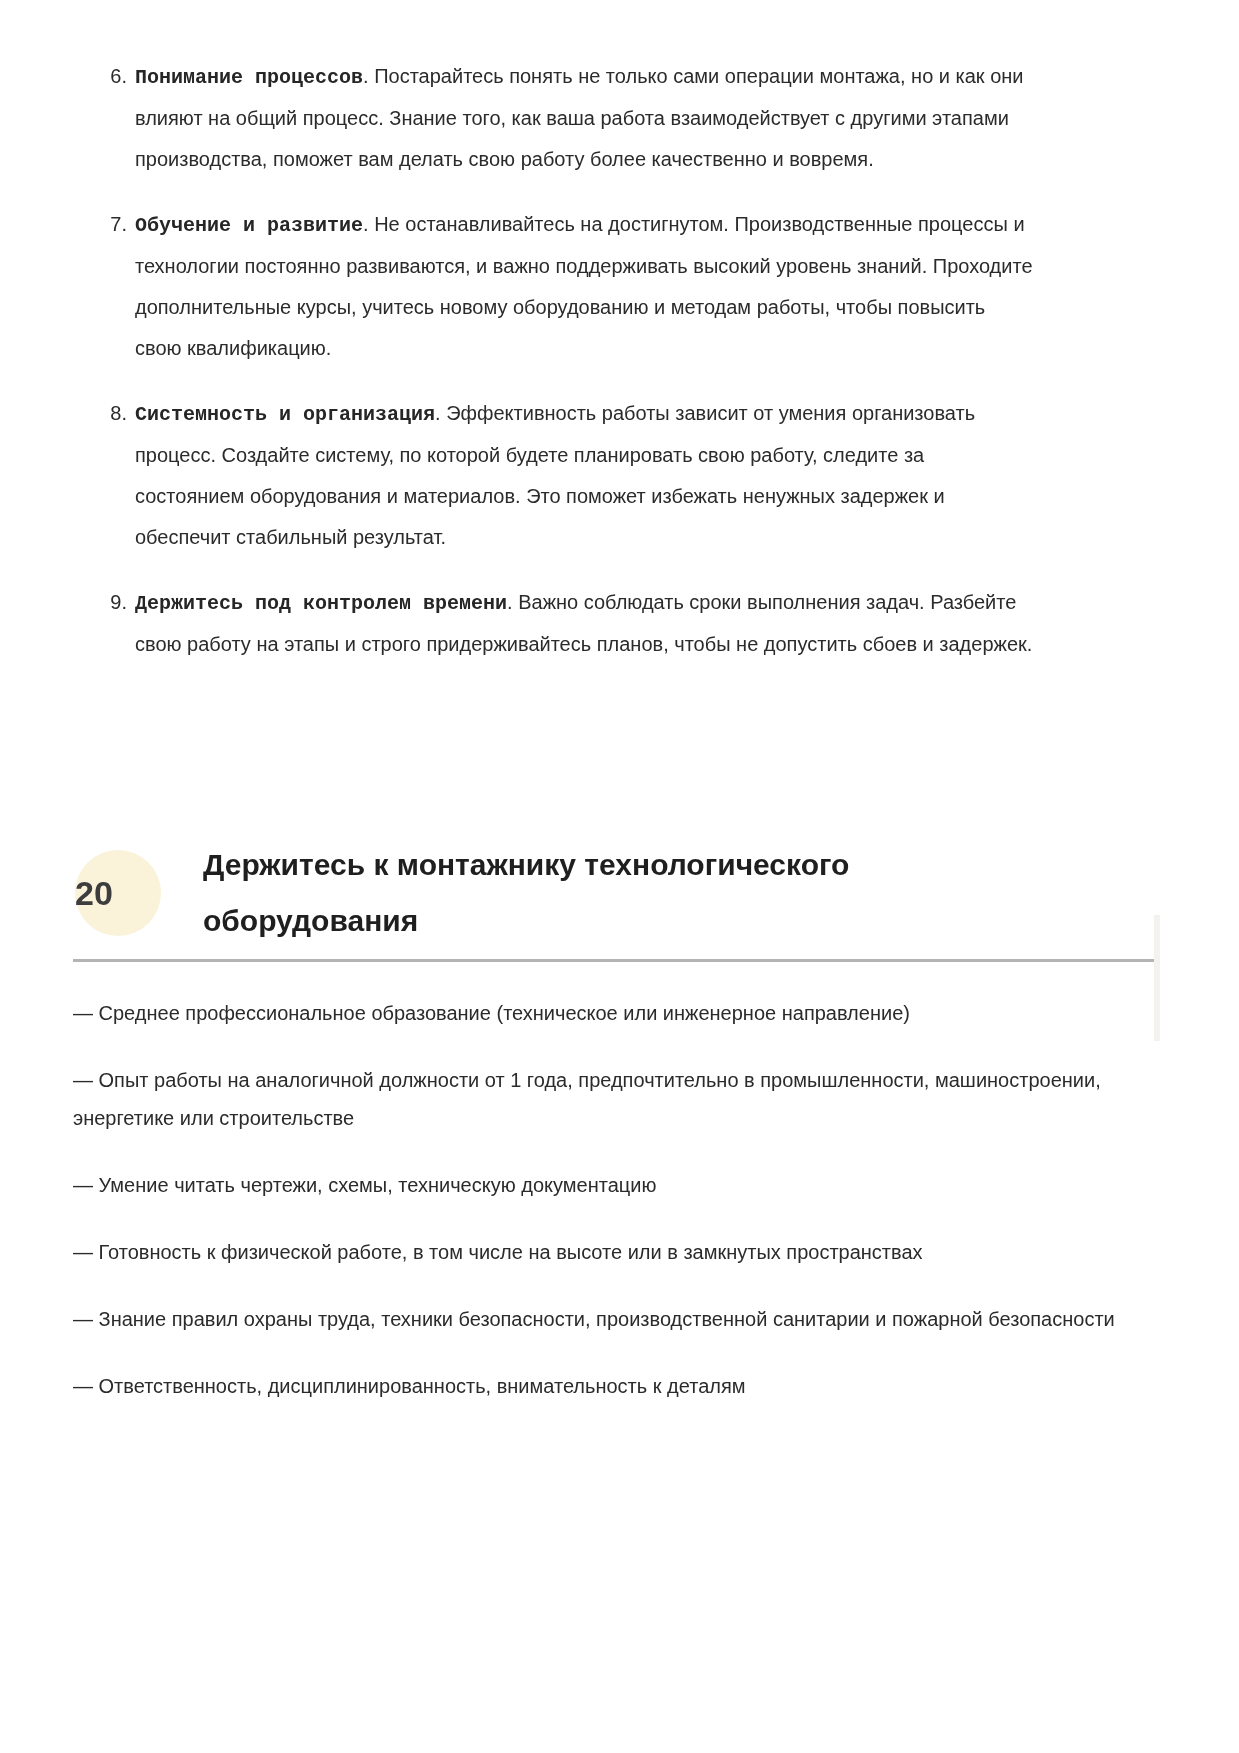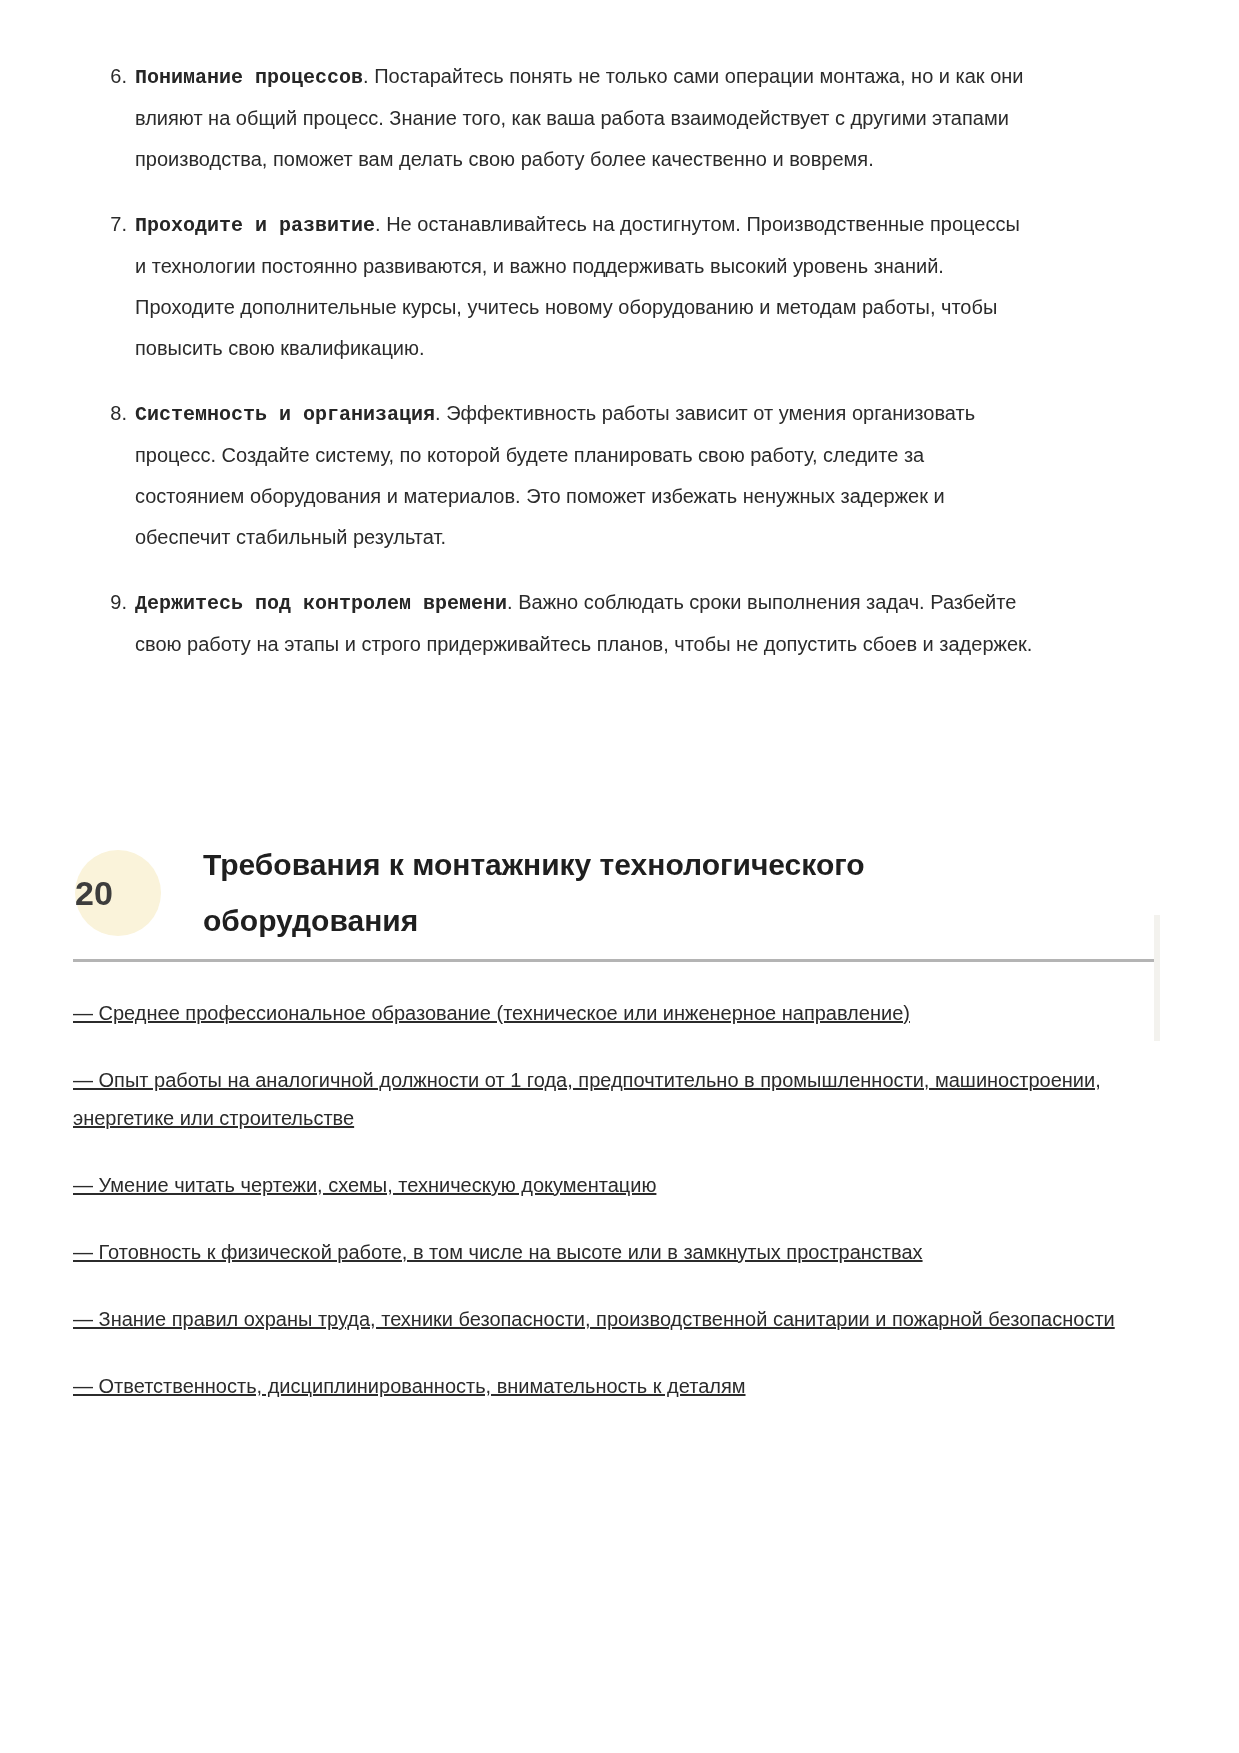--- a/index.html
+++ b/index.html
@@ -82,52 +82,51 @@
   }
 
   
   .requirements { margin-top: 32px; }
   .req-item {
     font-size: 20px;
     line-height: 38px;
     margin-bottom: 29px;
     width: 1087px;
     color: #2b2b2b;
-    text-decoration: underline;
   }
 </style>
 </head>
 <body>
 
 <div class="content">
 
   <ol class="num-list">
     <li class="num-item">
       <span class="marker">6.</span>
       <span class="item-body"><b class="item-lead">Понимание процессов</b><span>. Постарайтесь понять не только сами операции монтажа, но и как они влияют на общий процесс. Знание того, как ваша работа взаимодействует с другими этапами производства, поможет вам делать свою работу более качественно и вовремя.</span></span>
     </li>
     <li class="num-item">
       <span class="marker">7.</span>
-      <span class="item-body"><b class="item-lead">Проходите и развитие</b><span>. Не останавливайтесь на достигнутом. Производственные процессы и технологии постоянно развиваются, и важно поддерживать высокий уровень знаний. Проходите дополнительные курсы, учитесь новому оборудованию и методам работы, чтобы повысить свою квалификацию.</span></span>
+      <span class="item-body"><b class="item-lead">Обучение и развитие</b><span>. Не останавливайтесь на достигнутом. Производственные процессы и технологии постоянно развиваются, и важно поддерживать высокий уровень знаний. Проходите дополнительные курсы, учитесь новому оборудованию и методам работы, чтобы повысить свою квалификацию.</span></span>
     </li>
     <li class="num-item">
       <span class="marker">8.</span>
       <span class="item-body"><b class="item-lead">Системность и организация</b><span>. Эффективность работы зависит от умения организовать процесс. Создайте систему, по которой будете планировать свою работу, следите за состоянием оборудования и материалов. Это поможет избежать ненужных задержек и обеспечит стабильный результат.</span></span>
     </li>
     <li class="num-item">
       <span class="marker">9.</span>
       <span class="item-body"><b class="item-lead">Держитесь под контролем времени</b><span>. Важно соблюдать сроки выполнения задач. Разбейте свою работу на этапы и строго придерживайтесь планов, чтобы не допустить сбоев и задержек.</span></span>
     </li>
   </ol>
 
   <div class="section-header">
     <div class="badge">
       <span>20</span>
     </div>
-    <h2 class="section-title">Требования к монтажнику технологического оборудования</h2>
+    <h2 class="section-title">Держитесь к монтажнику технологического оборудования</h2>
   </div>
 
   <hr class="divider">
 
   <div class="requirements">
     <p class="req-item">— Среднее профессиональное образование (техническое или инженерное направление)</p>
     <p class="req-item">— Опыт работы на аналогичной должности от 1 года, предпочтительно в промышленности, машиностроении, энергетике или строительстве</p>
     <p class="req-item">— Умение читать чертежи, схемы, техническую документацию</p>
     <p class="req-item">— Готовность к физической работе, в том числе на высоте или в замкнутых пространствах</p>
     <p class="req-item">— Знание правил охраны труда, техники безопасности, производственной санитарии и пожарной безопасности</p>

